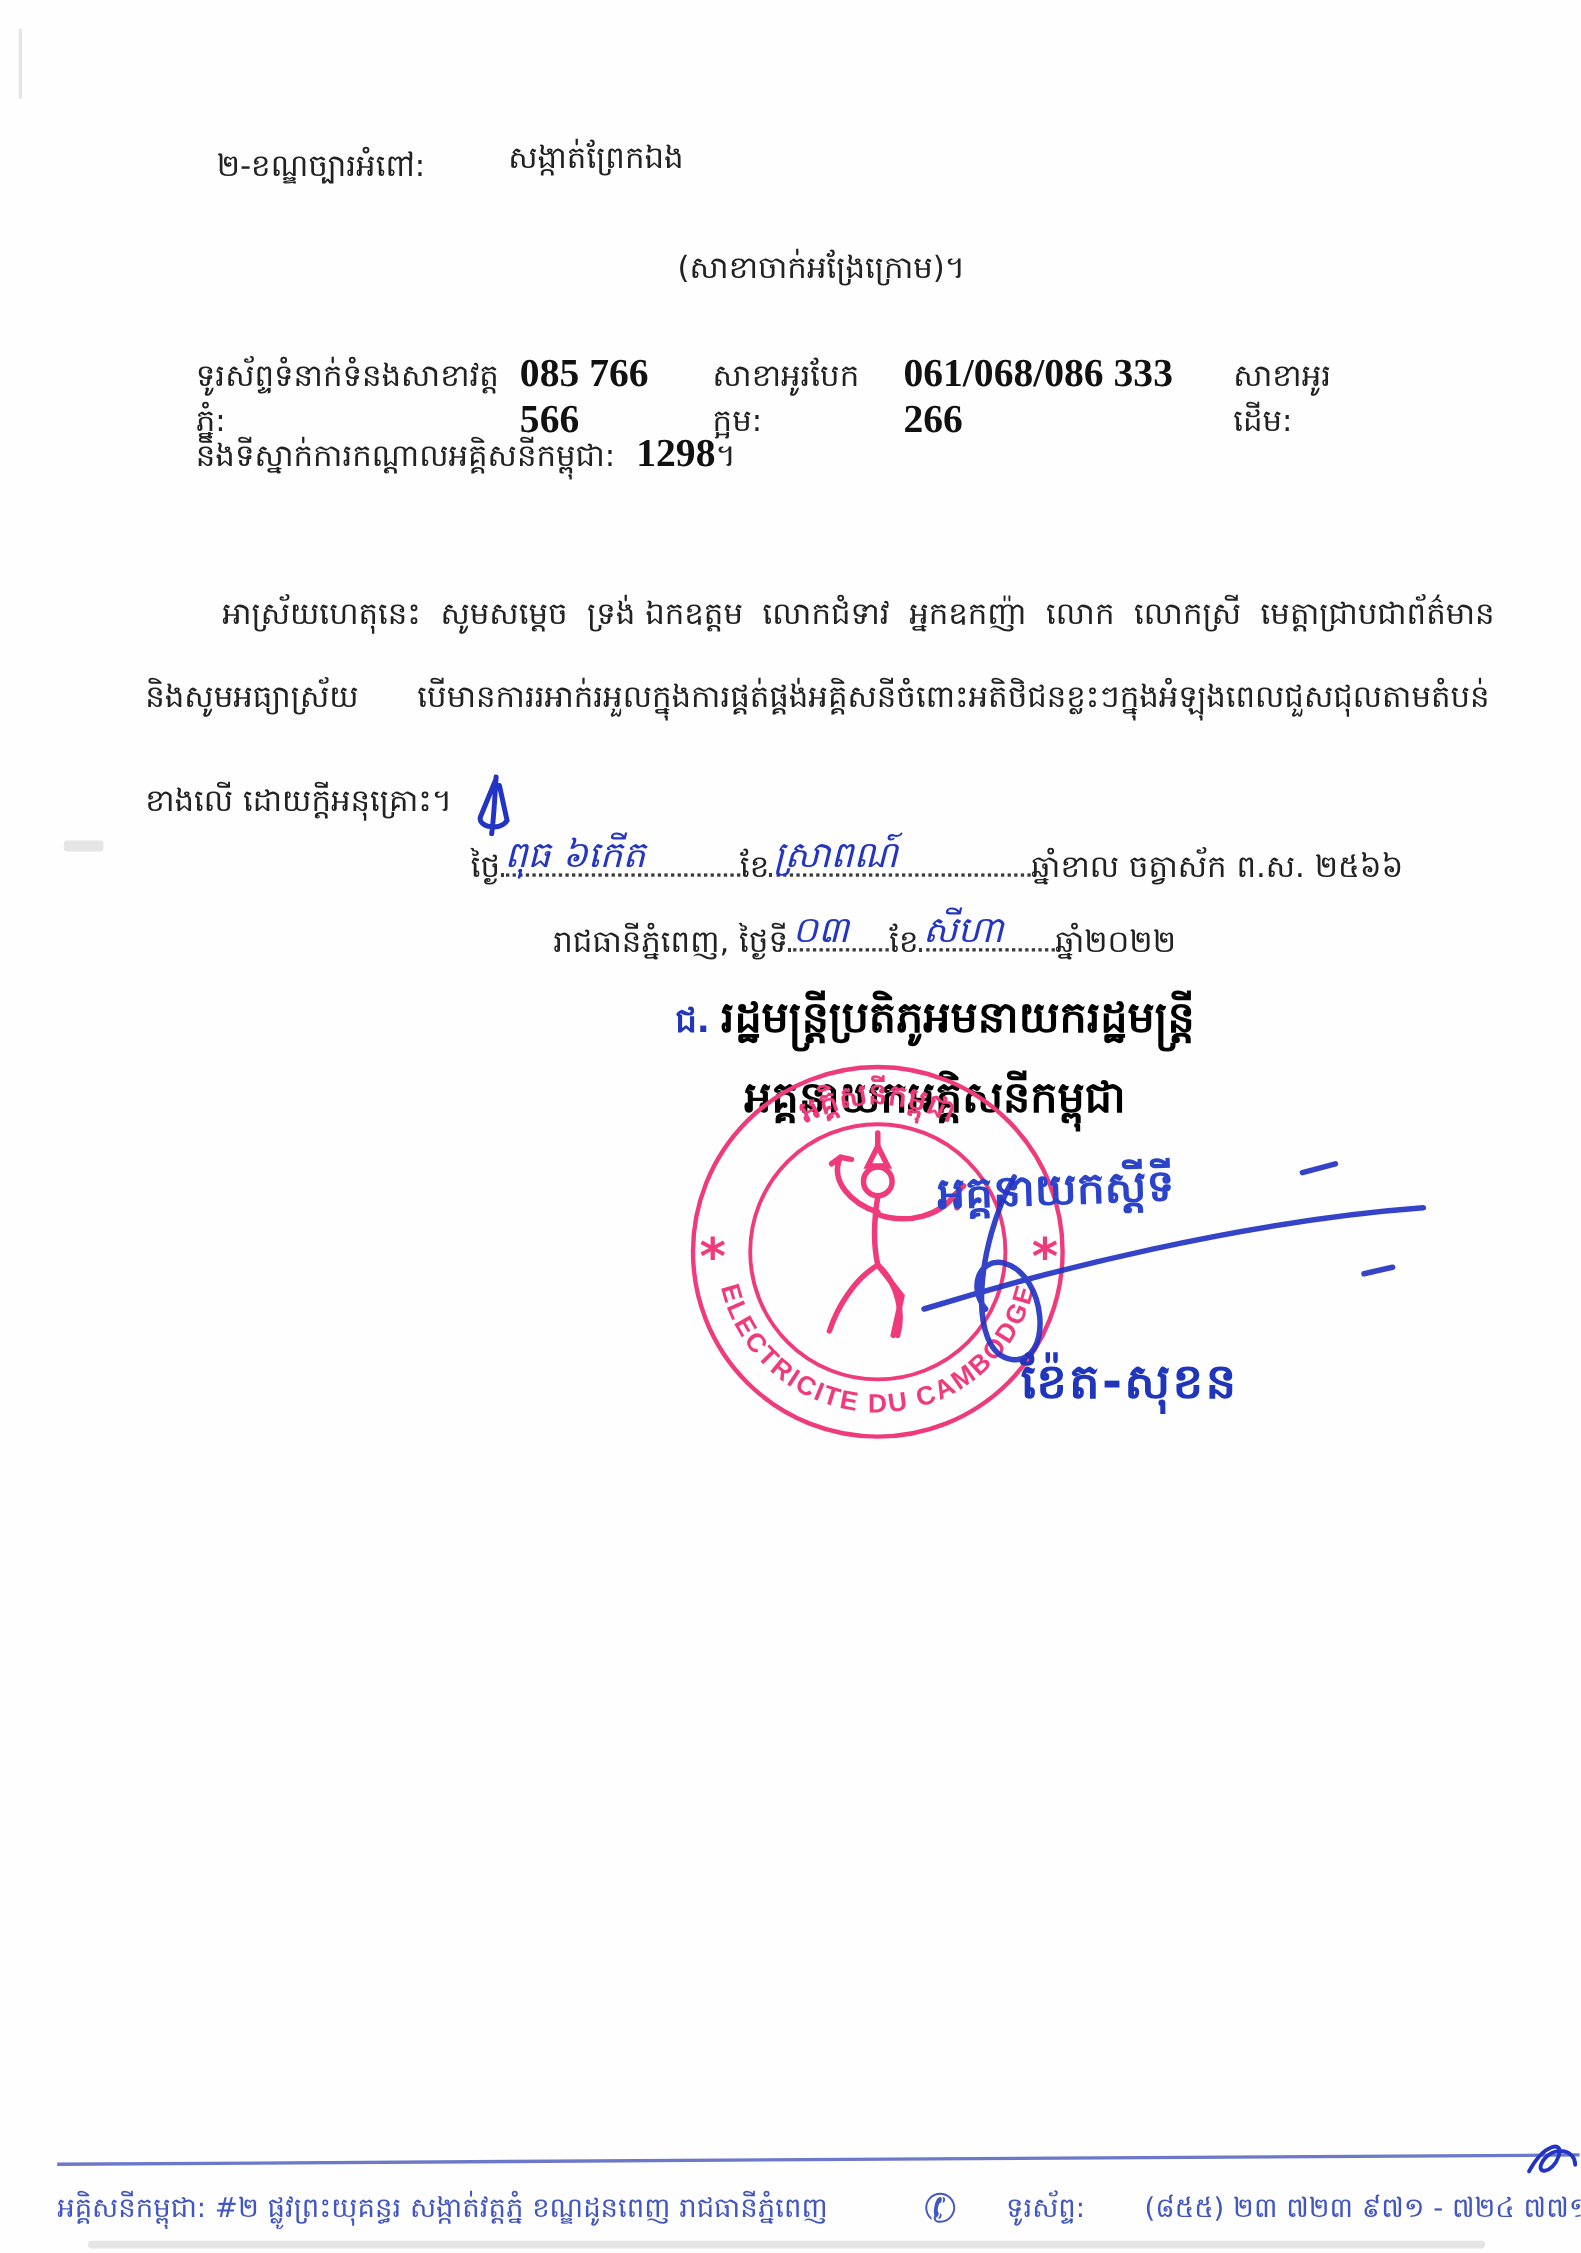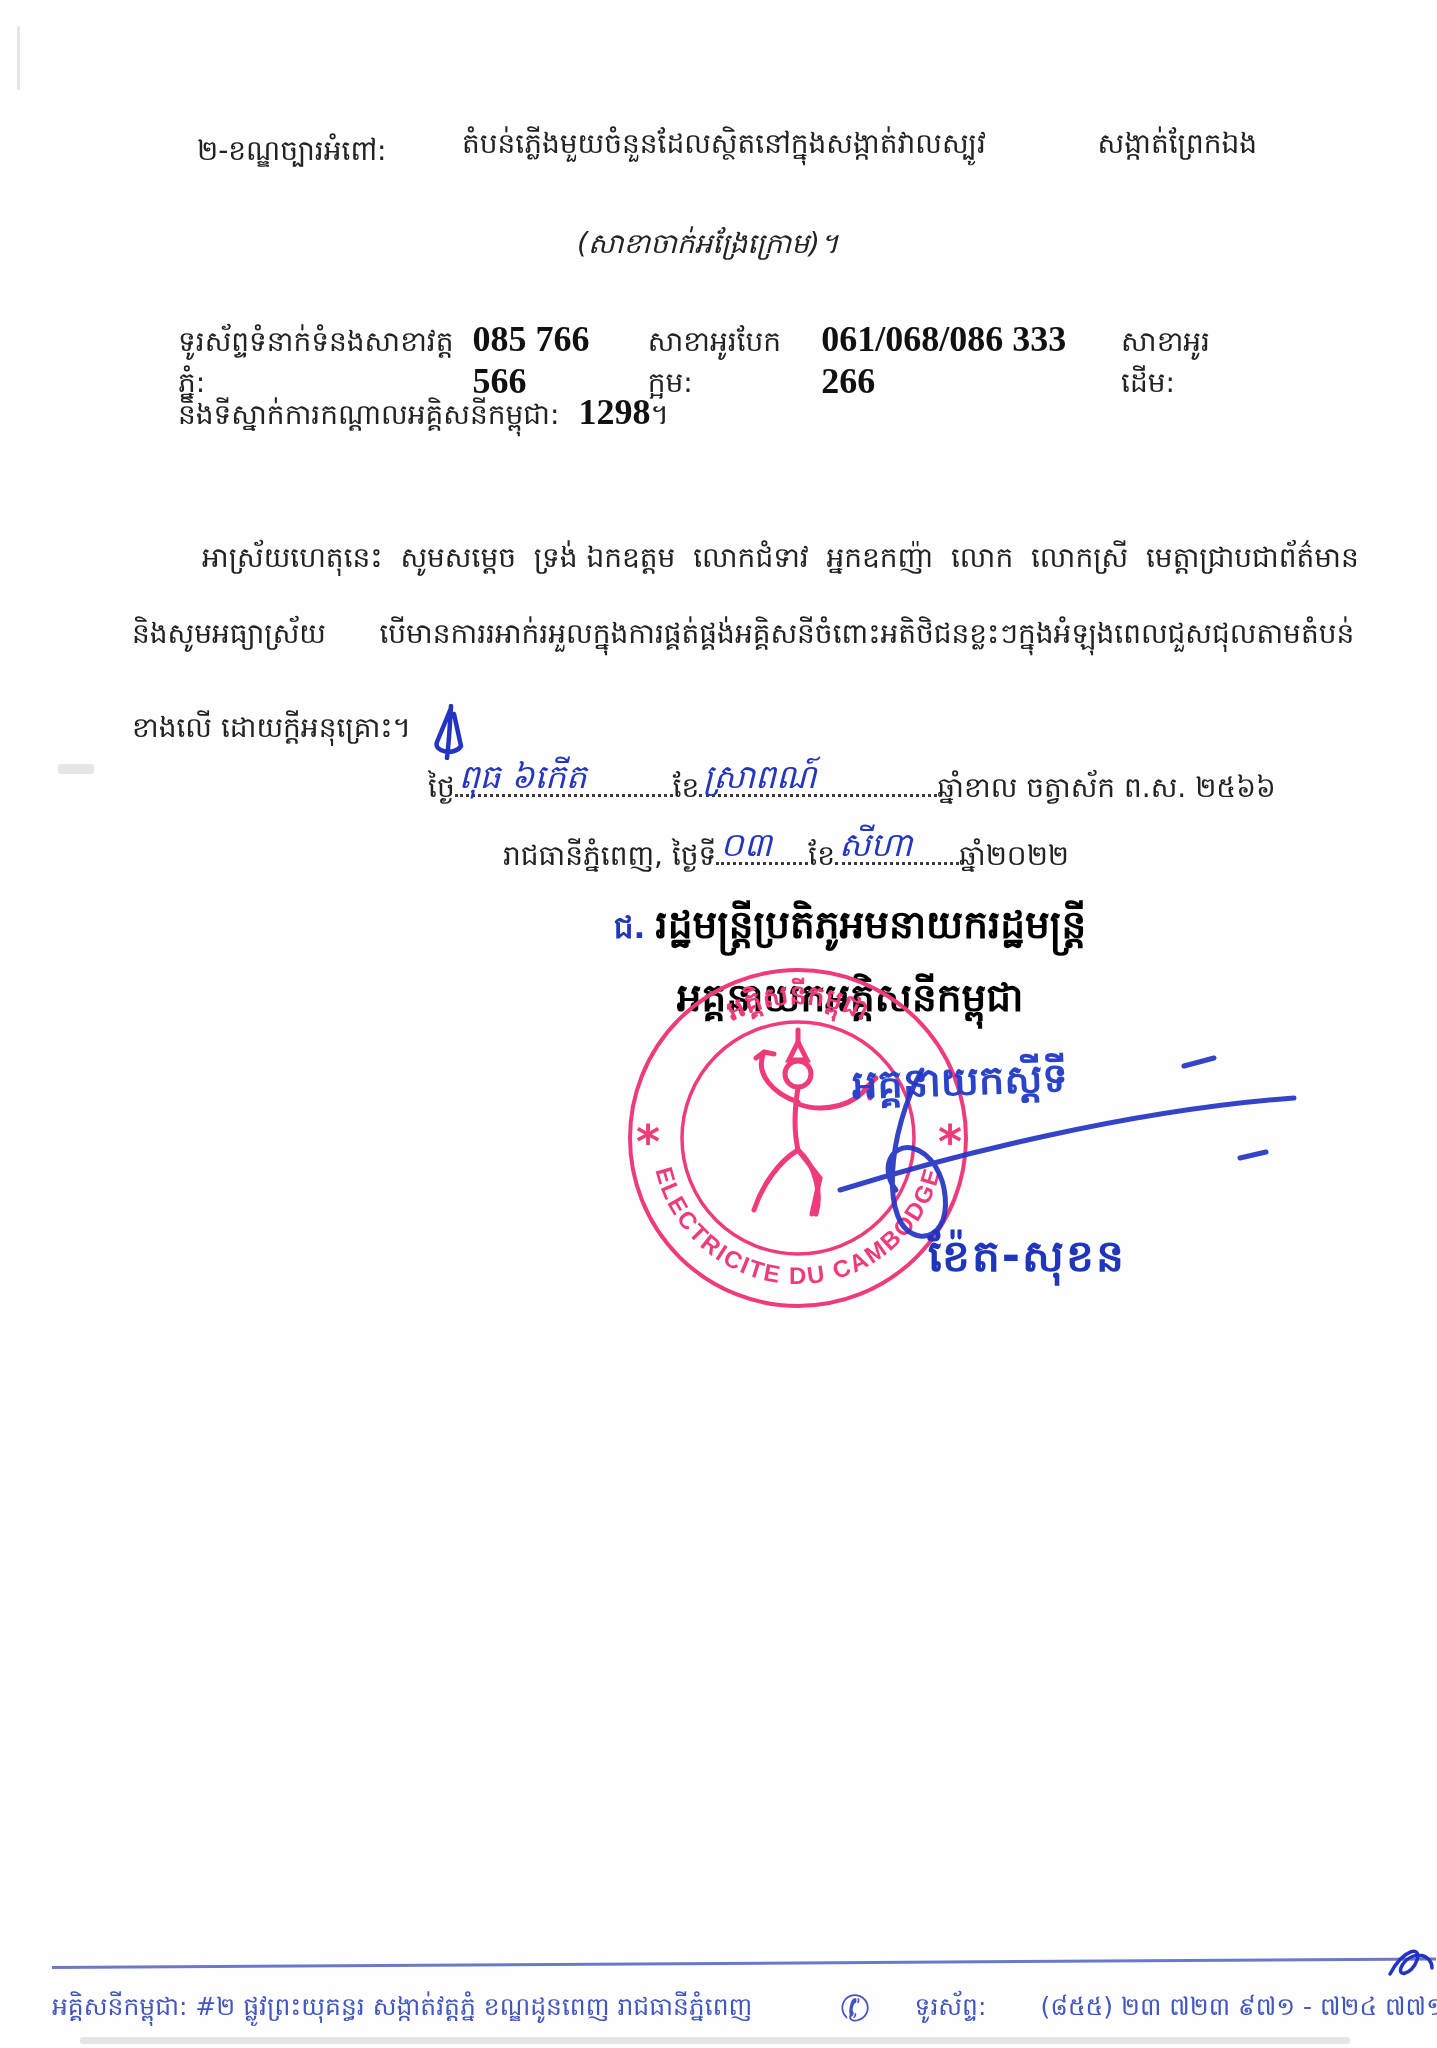--- a/index.html
+++ b/index.html
@@ -29,24 +29,23 @@
 <body>
 
 <div class="page">
 
   <div class="abs artifact" style="left:17px;top:26px;width:3px;height:64px;"></div>
   <div class="abs artifact" style="left:58px;top:764px;width:36px;height:10px;"></div>
   <div class="abs artifact" style="left:80px;top:2037px;width:1270px;height:7px;"></div>
 
   <div class="abs kh" style="left:197px;top:133px;">២-ខណ្ឌច្បារអំពៅ:</div>
   <div class="abs kh flexline" style="left:462px;top:126px;width:795px;">
-    <span>តំបន់ភ្លើងមួយចំនួនដែលស្ថិតនៅក្នុងសង្កាត់វាលស្បូវ</span>
     <span>សង្កាត់ព្រែកឯង</span>
   </div>
-  <div class="abs kh" style="left:577px;top:226px;font-style:italic;">(សាខាចាក់អង្រែក្រោម)។</div>
+  <div class="abs kh" style="left:616px;top:226px;">(សាខាចាក់អង្រែក្រោម)។</div>
 
   <div class="abs" style="left:178px;top:318px;width:1082px;">
     <div class="cline flexline">
       <span class="kh">ទូរស័ព្ទទំនាក់ទំនងសាខាវត្តភ្នំ:</span>
       <span class="num">085 766 566</span>
       <span class="kh">សាខាអូរបែកក្អម:</span>
       <span class="num">061/068/086 333 266</span>
       <span class="kh">សាខាអូរដើម:</span>
     </div>
     <div class="cline">

